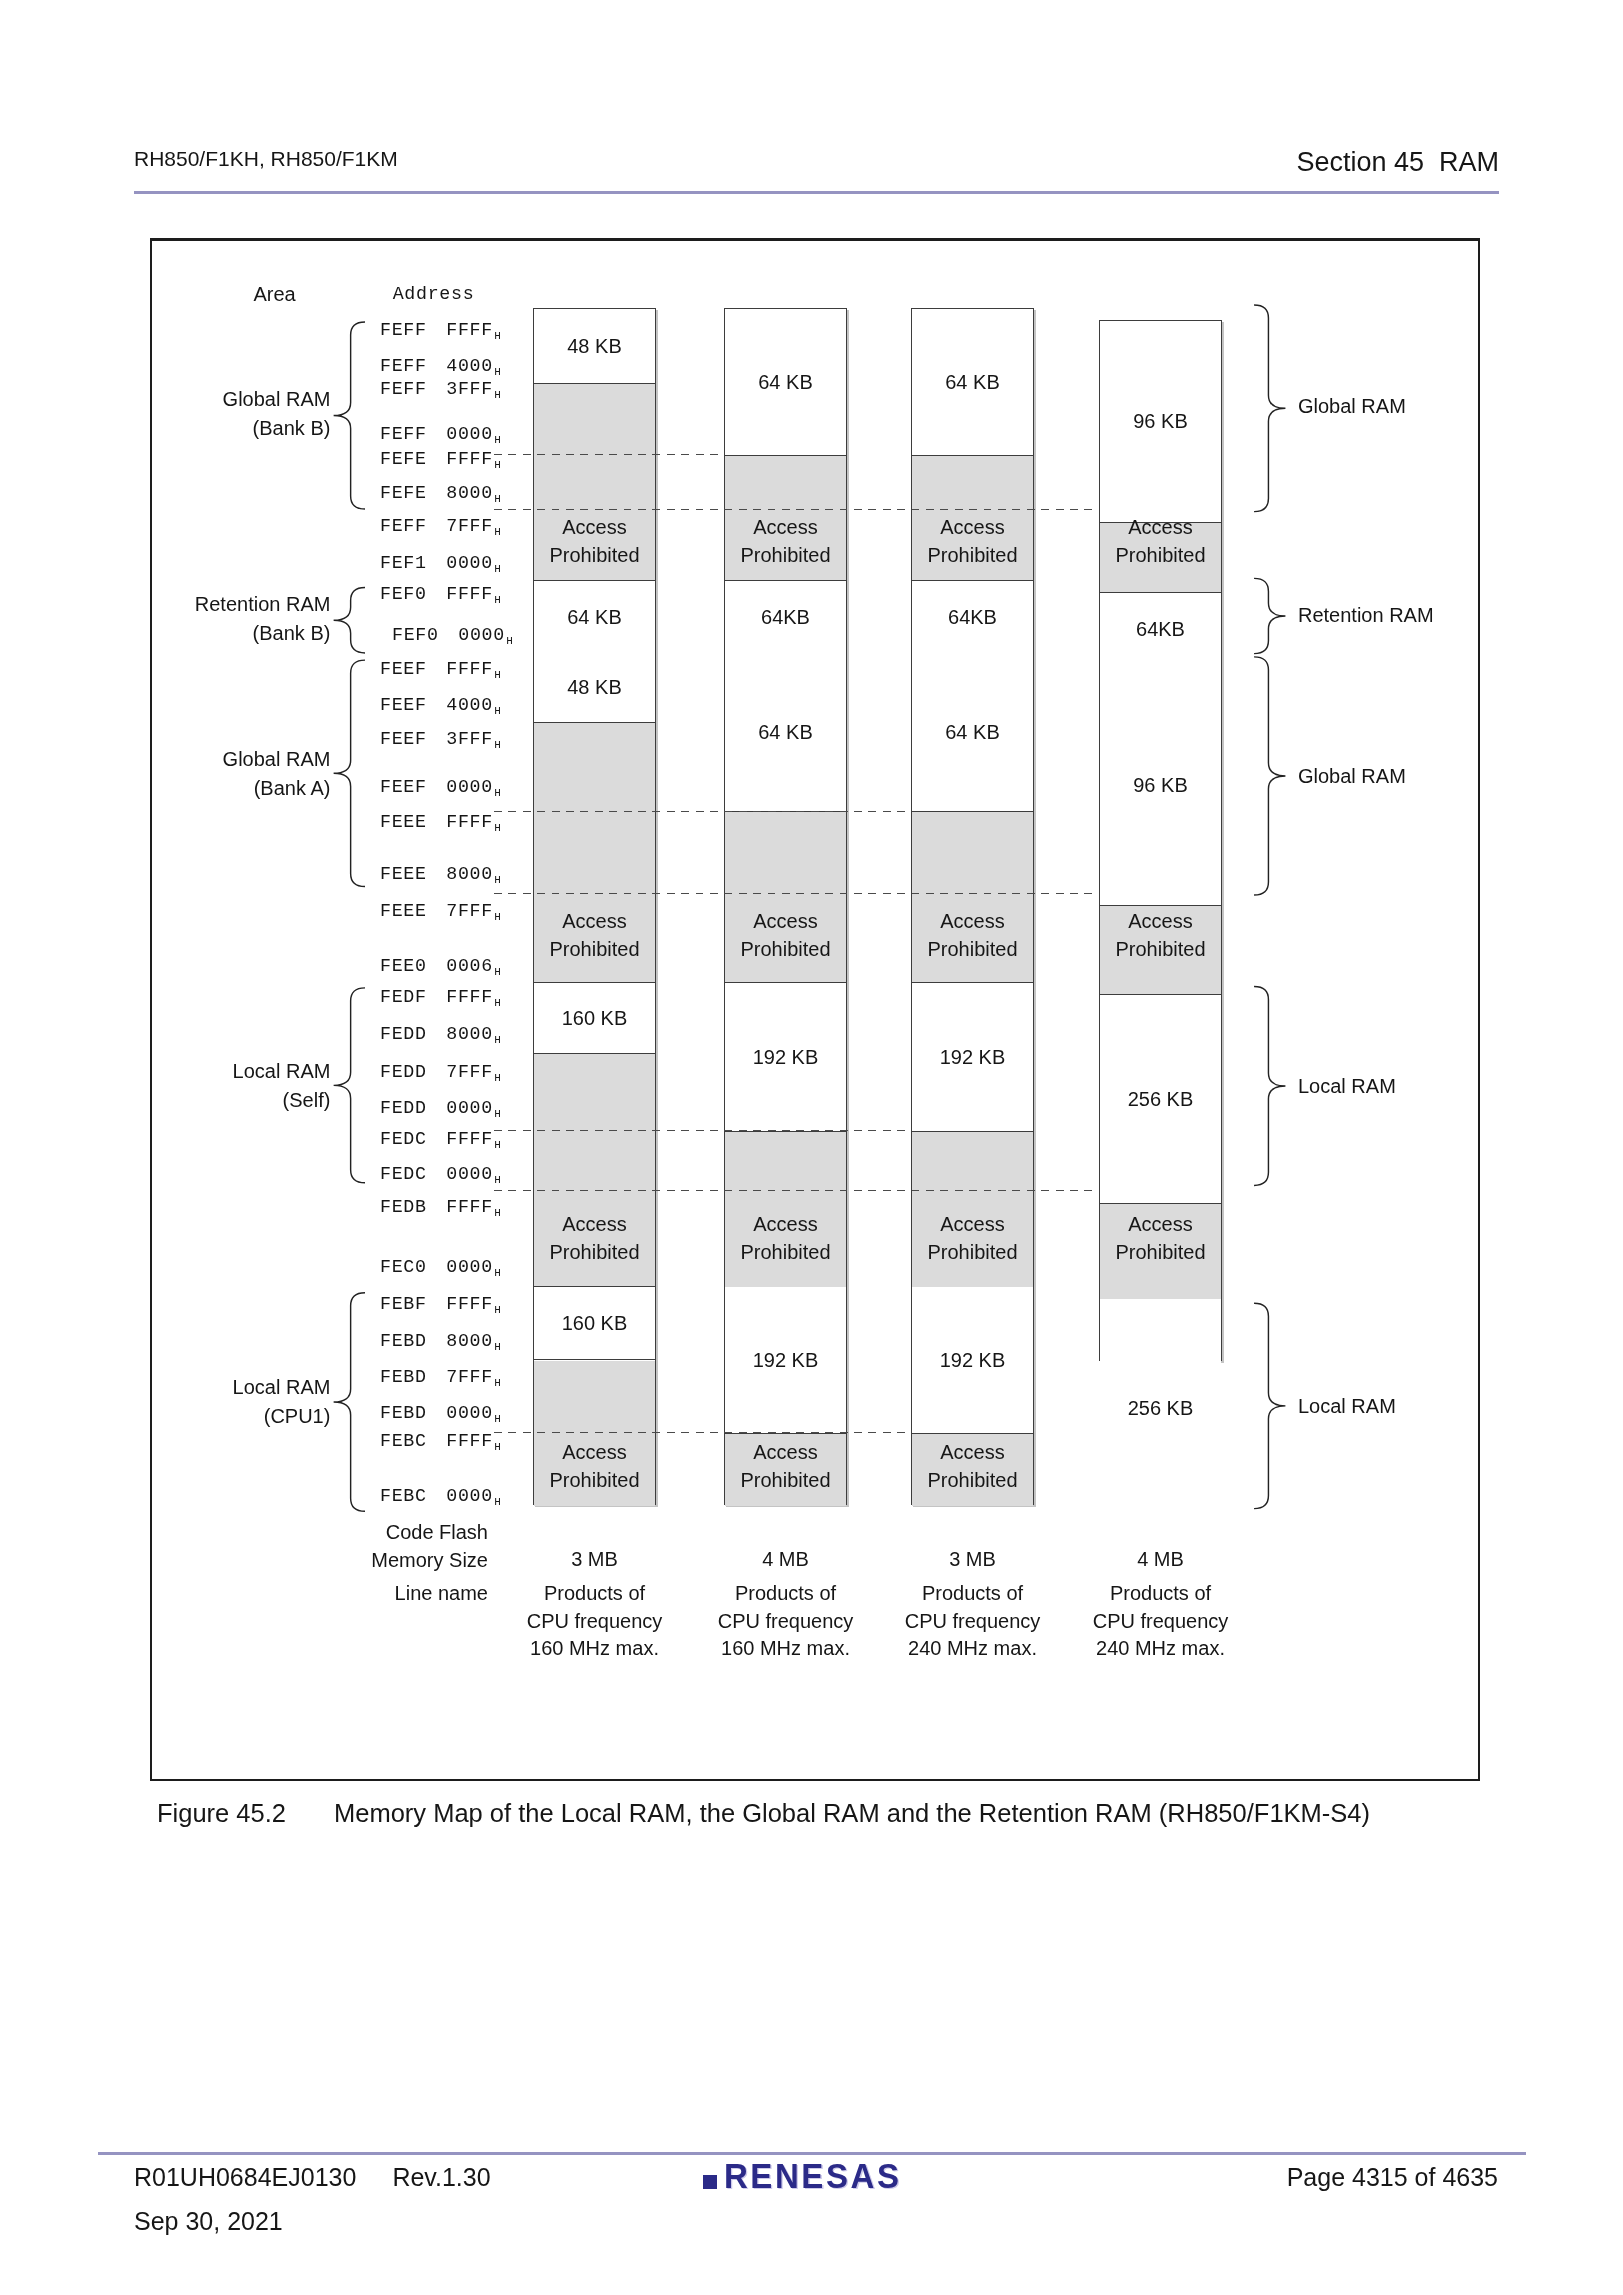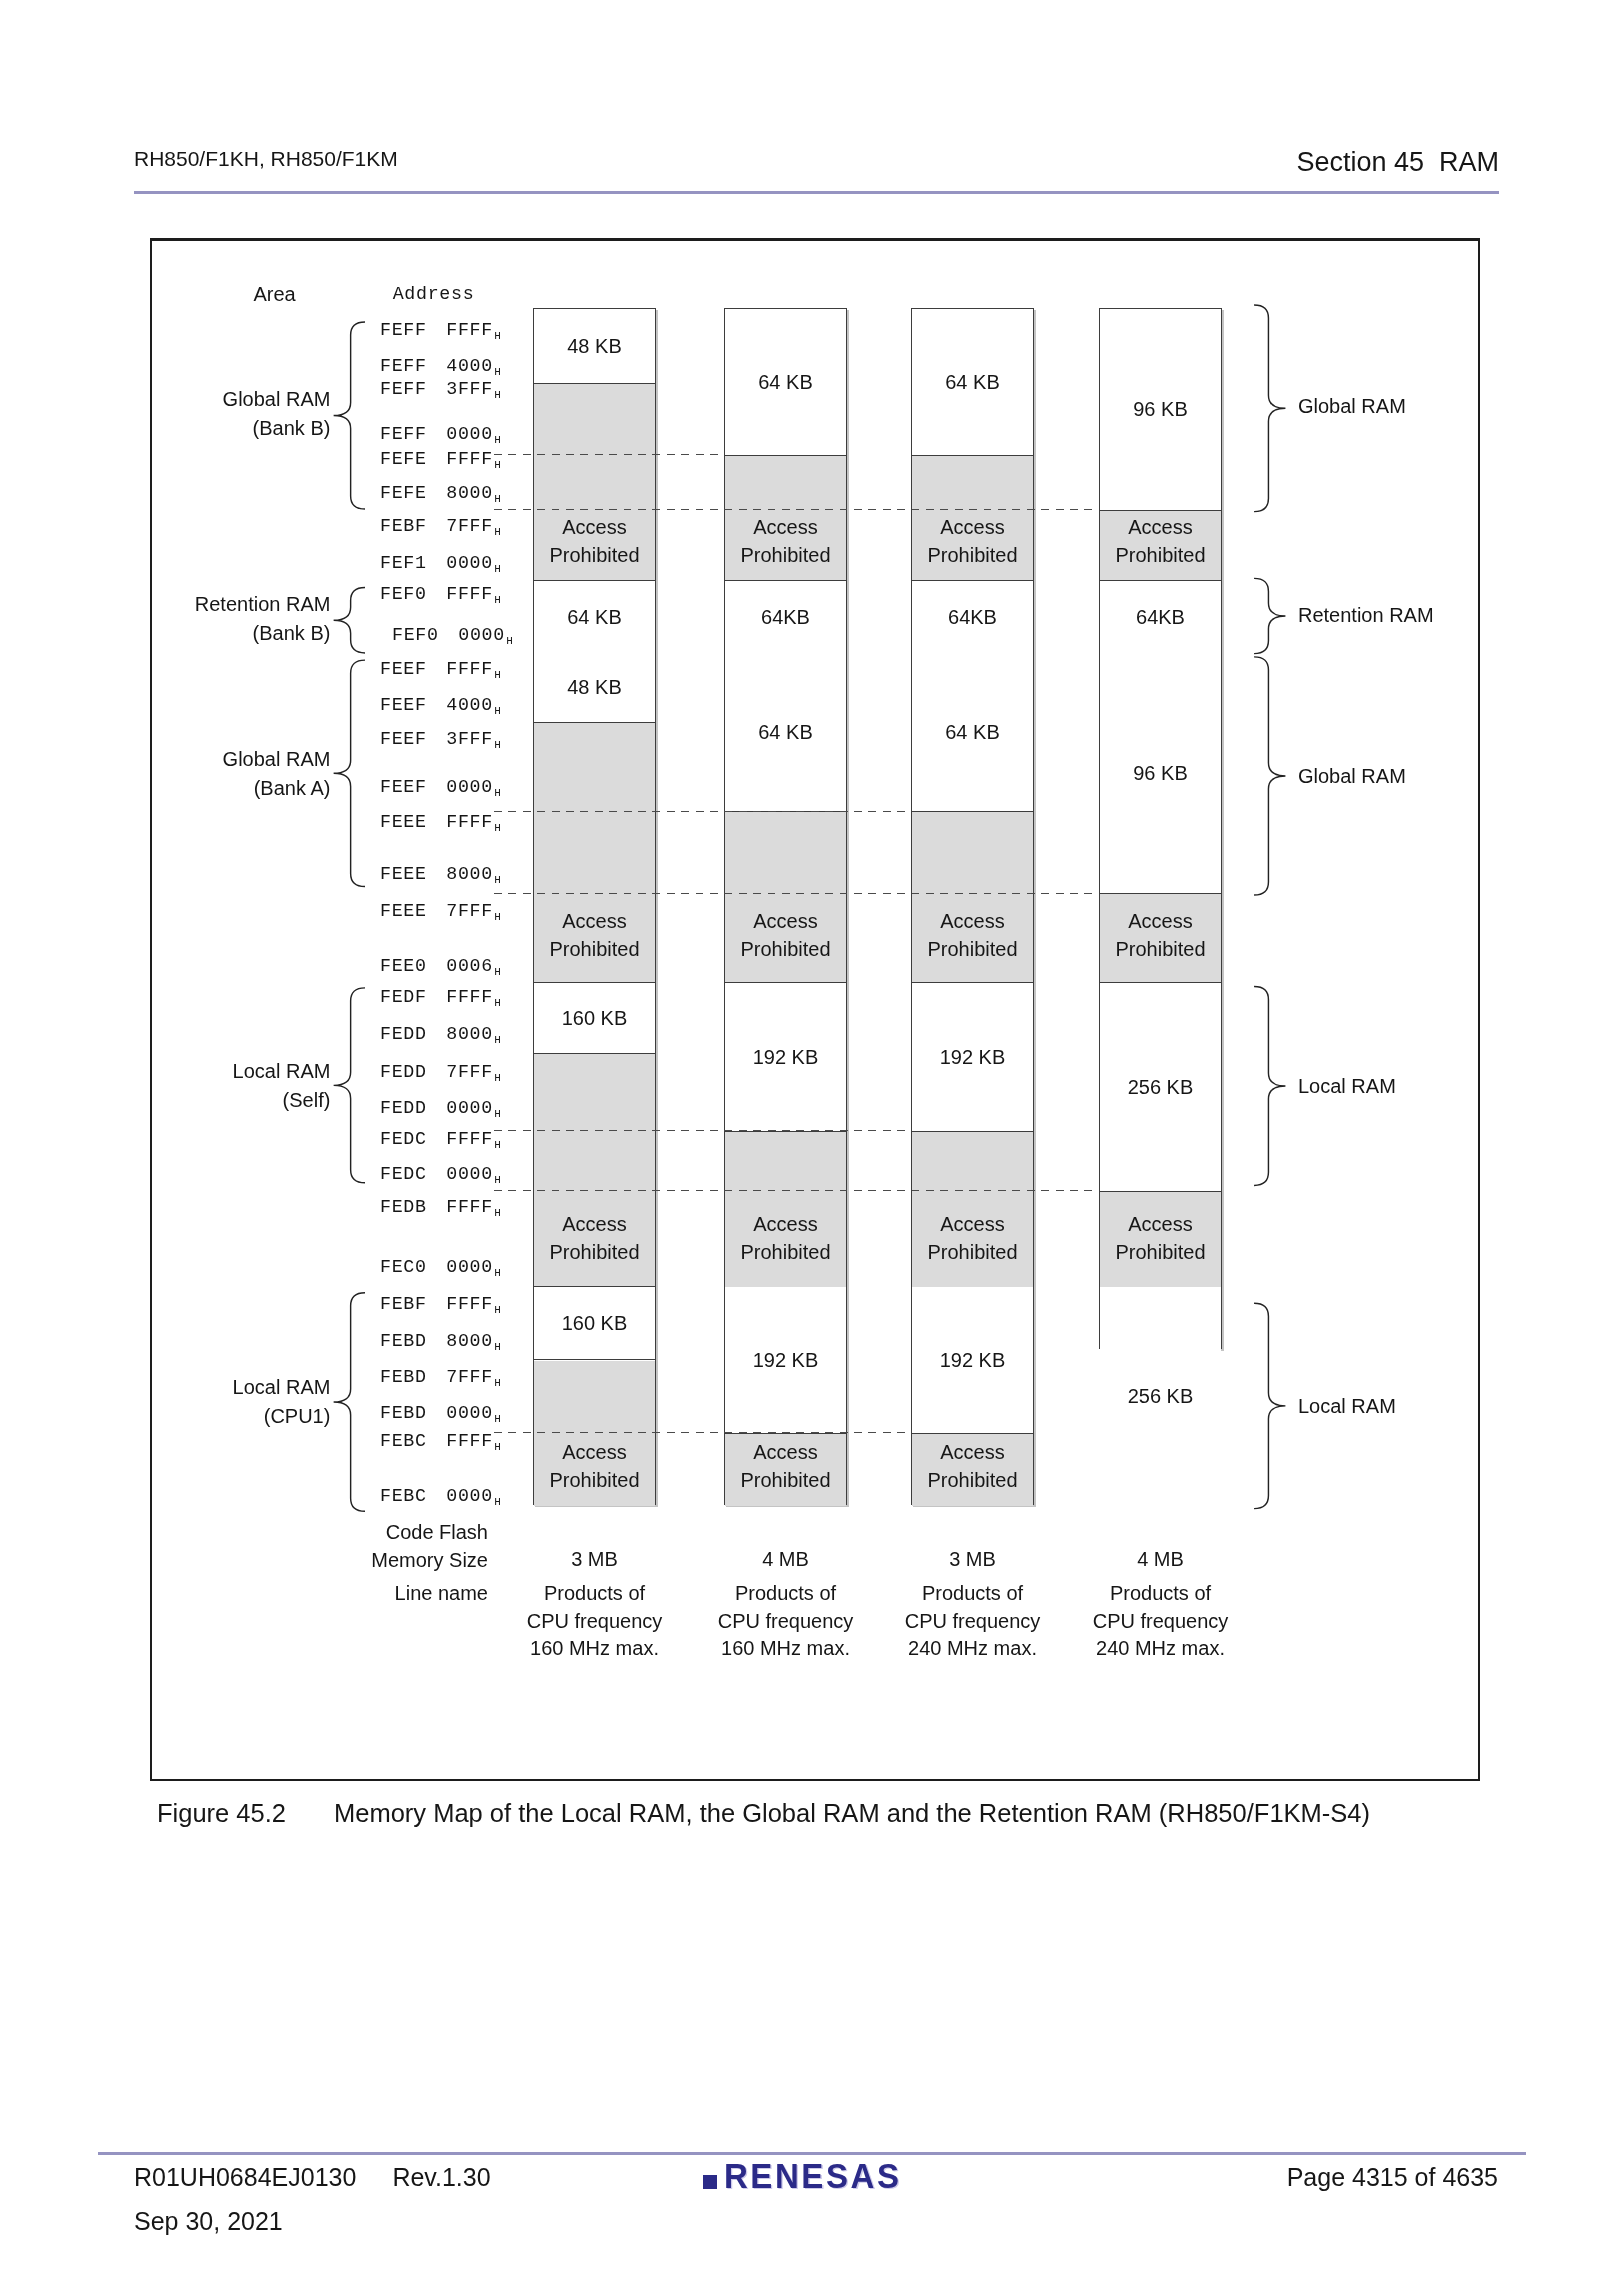--- a/index.html
+++ b/index.html
@@ -76,21 +76,21 @@
   <div class="abs colhdr area">Area</div>
   <div class="abs colhdr addr">Address</div>
 
   <div id="diagram">
       <div class="abs addr" style="left: 380px; top: 319px;"><span>FEFF FFFF</span><sub>H</sub></div>
       <div class="abs addr" style="left: 380px; top: 355px;"><span>FEFF 4000</span><sub>H</sub></div>
       <div class="abs addr" style="left: 380px; top: 378px;"><span>FEFF 3FFF</span><sub>H</sub></div>
       <div class="abs addr" style="left: 380px; top: 423px;"><span>FEFF 0000</span><sub>H</sub></div>
       <div class="abs addr" style="left: 380px; top: 448px;"><span>FEFE FFFF</span><sub>H</sub></div>
       <div class="abs addr" style="left: 380px; top: 482px;"><span>FEFE 8000</span><sub>H</sub></div>
-      <div class="abs addr" style="left: 380px; top: 515px;"><span>FEBF 7FFF</span><sub>H</sub></div>
+      <div class="abs addr" style="left: 380px; top: 515px;"><span>FEFF 7FFF</span><sub>H</sub></div>
       <div class="abs addr" style="left: 380px; top: 552px;"><span>FEF1 0000</span><sub>H</sub></div>
       <div class="abs addr" style="left: 380px; top: 583px;"><span>FEF0 FFFF</span><sub>H</sub></div>
       <div class="abs addr" style="left: 392px; top: 624px;"><span>FEF0 0000</span><sub>H</sub></div>
       <div class="abs addr" style="left: 380px; top: 658px;"><span>FEEF FFFF</span><sub>H</sub></div>
       <div class="abs addr" style="left: 380px; top: 694px;"><span>FEEF 4000</span><sub>H</sub></div>
       <div class="abs addr" style="left: 380px; top: 728px;"><span>FEEF 3FFF</span><sub>H</sub></div>
       <div class="abs addr" style="left: 380px; top: 776px;"><span>FEEF 0000</span><sub>H</sub></div>
       <div class="abs addr" style="left: 380px; top: 811px;"><span>FEEE FFFF</span><sub>H</sub></div>
       <div class="abs addr" style="left: 380px; top: 863px;"><span>FEEE 8000</span><sub>H</sub></div>
       <div class="abs addr" style="left: 380px; top: 900px;"><span>FEEE 7FFF</span><sub>H</sub></div>
@@ -165,21 +165,21 @@
         <div class="seg gray bline" style="top: 503px; height: 171px;"></div>
         <div class="seg white bline" style="top: 674px; height: 149px;">
           <span class="seglabel">192 KB</span>
         </div>
         <div class="seg gray bline" style="top: 823px; height: 156px;"></div>
         <div class="seg white bline" style="top: 978px; height: 147px;">
           <span class="seglabel">192 KB</span>
         </div>
         <div class="seg gray" style="top: 1125px; height: 72px;"></div>
       </div>
-      <div class="abs col" style="left: 1099px; top: 308px; width: 123px; height: 1041px;">
+      <div class="abs col" style="left: 1099px; top: 320px; width: 123px; height: 1041px;">
         <div class="seg white bline" style="top: 0px; height: 202px;">
           <span class="seglabel">96 KB</span>
         </div>
         <div class="seg gray bline" style="top: 202px; height: 70px;"></div>
         <div class="seg white bline" style="top: 272px; height: 73px;">
           <span class="seglabel">64KB</span>
         </div>
         <div class="seg white bline" style="top: 344px; height: 241px;">
           <span class="seglabel">96 KB</span>
         </div>

